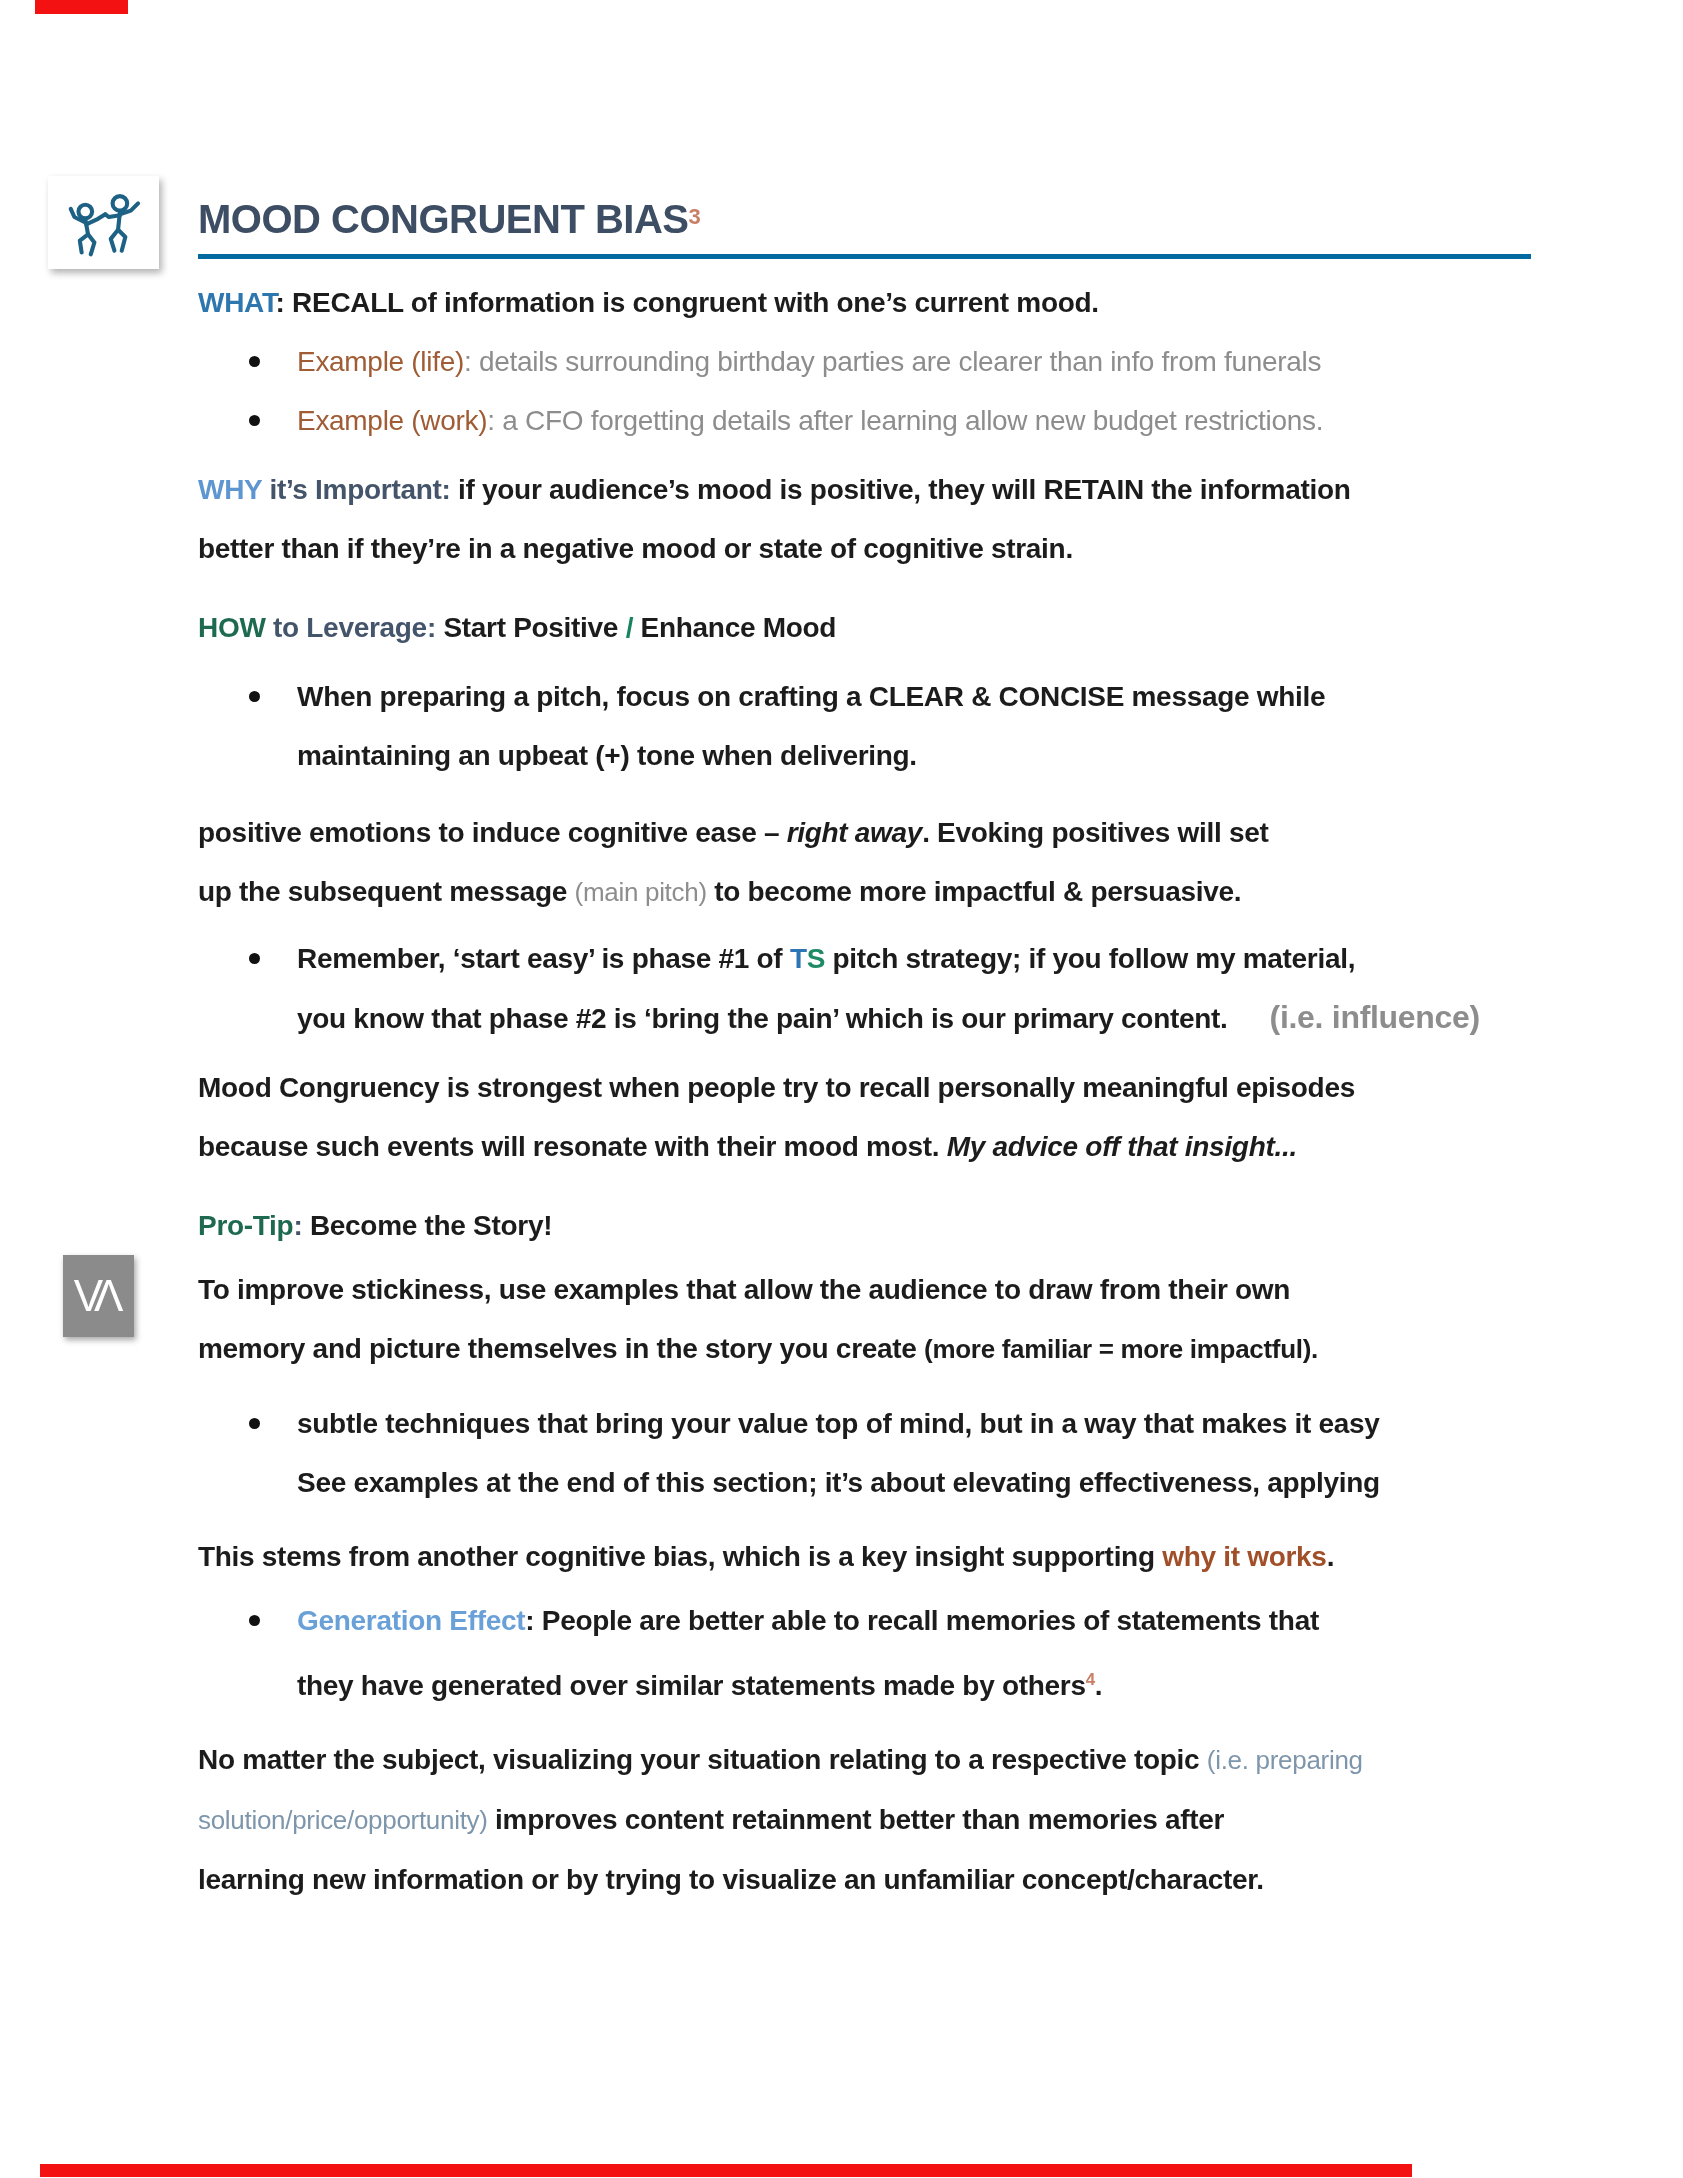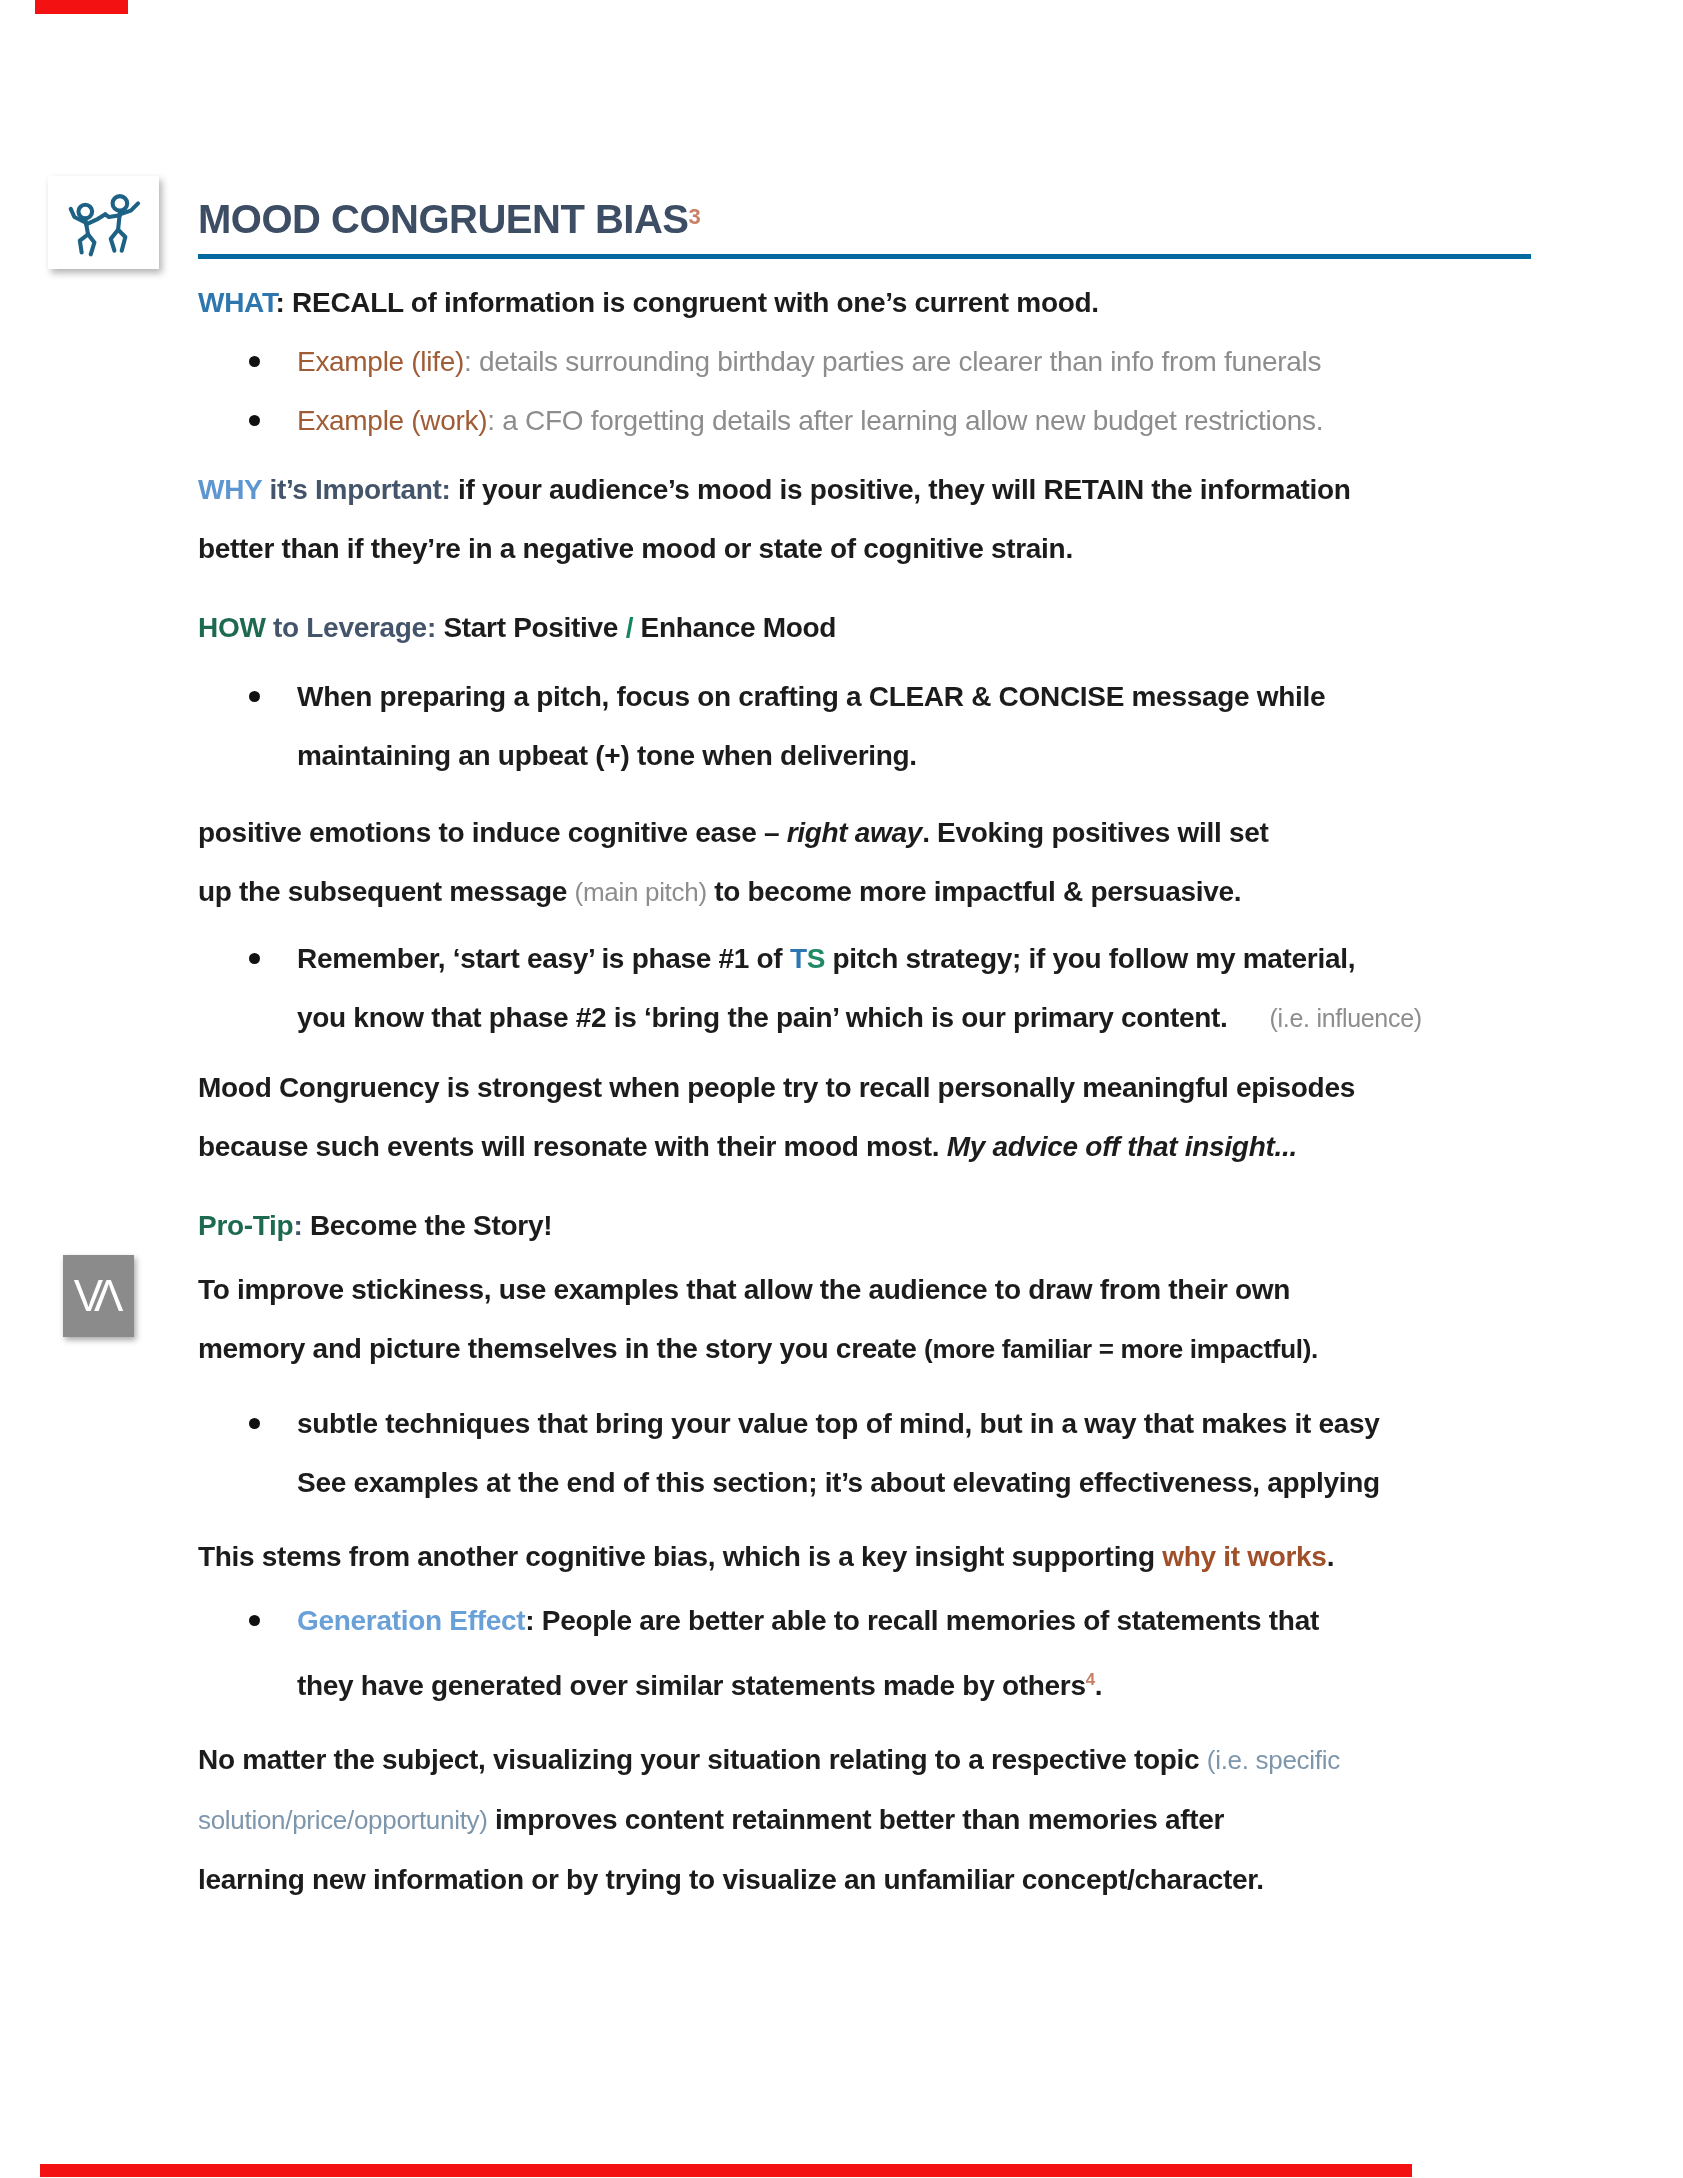--- a/index.html
+++ b/index.html
@@ -37,21 +37,21 @@
   .r-tsb{color:var(--ts_t_blue);}
   .r-tss{color:var(--ts_s_green);}
   .r-brown{color:var(--brown);}
   .r-gray{color:var(--gray);font-weight:400;}
   .r-rust{color:var(--rust);}
   .r-bgray{color:var(--blue_gray);font-weight:400;}
   .r-italic{font-style:italic;}
   .r-bold{font-weight:700;}
   .r-mid{font-size:26px;}
   .r-paren{font-weight:700;font-size:26px;}
-  .r-small{font-size:25px;}
+  .r-small{font-size:32px;font-weight:bold;}
   .gap-left{margin-left:42px;}
   .sup-small{color:var(--superscript);font-size:17px;vertical-align:super;}
 
   
   .m-what{margin-top:14px;}
   .m-why{margin-top:10px;}
   .m-how{margin-top:20px;}
   .m-when{margin-top:10px;}
   .m-among{margin-top:18px;}
   .m-remember{margin-top:7px;}
@@ -225,21 +225,21 @@
           <span class="r-genblue">Generation Effect</span><span>: People are better able to recall memories of statements that</span>
         </div>
         <div class="line">
           <span>they have generated over similar statements made by others</span><span class="sup-small">4</span><span>.</span>
         </div>
       </div>
     </div>
 
     <div class="para m-nomatter">
       <div class="line">
-        <span>No matter the subject, visualizing your situation relating to a respective topic </span><span class="r-bgray r-mid">(i.e. specific</span>
+        <span>No matter the subject, visualizing your situation relating to a respective topic </span><span class="r-bgray r-mid">(i.e. preparing</span>
       </div>
       <div class="line">
         <span class="r-bgray r-mid">solution/price/opportunity)</span><span> improves content retainment better than memories after</span>
       </div>
       <div class="line">
         <span>learning new information or by trying to visualize an unfamiliar concept/character.</span>
       </div>
     </div>
 
   </div>

